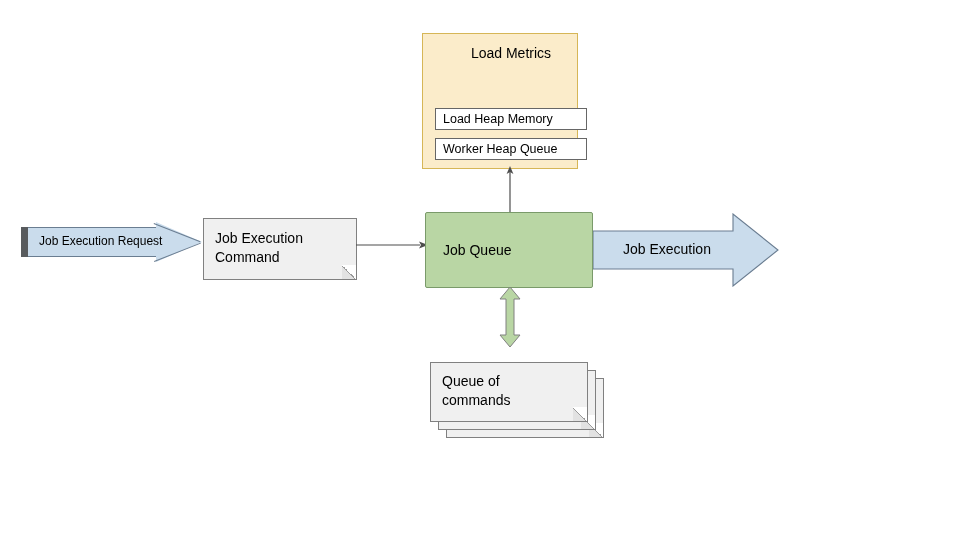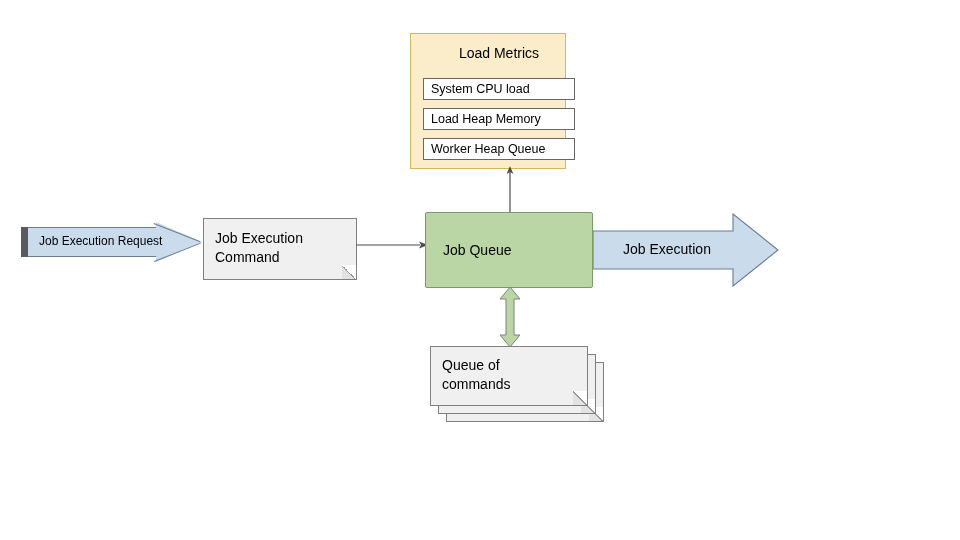--- a/index.html
+++ b/index.html
@@ -15,21 +15,21 @@
     position: relative;
     width: 960px;
     height: 540px;
     background: #ffffff;
     overflow: hidden;
   }
   .node { position: absolute; box-sizing: border-box; }
 
   
   #load-metrics {
-    left: 410px;
+    left: 422px;
     top: 33px;
     width: 156px;
     height: 136px;
     background: #fbecca;
     border: 1px solid #d6b656;
     padding-left: 37px;
   }
   #load-metrics-title {
     position: absolute;
     left: 0;
@@ -108,21 +108,21 @@
     top: 218px;
     width: 154px;
     height: 62px;
   }
   #job-exec-command .note-label { left: 11px; top: 10px; }
 
   
   #queue-stack {
     position: absolute;
     left: 430px;
-    top: 346px;
+    top: 362px;
     width: 175px;
     height: 78px;
     padding-left: 24px;
   }
   .stack-card {
     position: absolute;
     width: 158px;
     height: 60px;
   }
   #stack-card-2 { left: 16px; top: 16px; }
@@ -220,21 +220,20 @@
     height: 62px;
   }
 </style>
 </head>
 <body>
 
 <div id="canvas">
 
   <div class="node" id="load-metrics">
     <div id="load-metrics-title">Load Metrics</div>
-    <div class="metric-item" id="metric-0">System CPU load</div>
     <div class="metric-item" id="metric-1">Load Heap Memory</div>
     <div class="metric-item" id="metric-2">Worker Heap Queue</div>
   </div>
 
   <div class="connector" id="conn-queue-to-metrics">
     <svg width="14" height="48" viewBox="0 0 14 48">
       <line x1="7" y1="48" x2="7" y2="6" stroke="#4d4d4d" stroke-width="1.2"></line>
       <path d="M7 0 L10.4 8 L7 6 L3.6 8 Z" fill="#4d4d4d"></path>
     </svg>
   </div>

